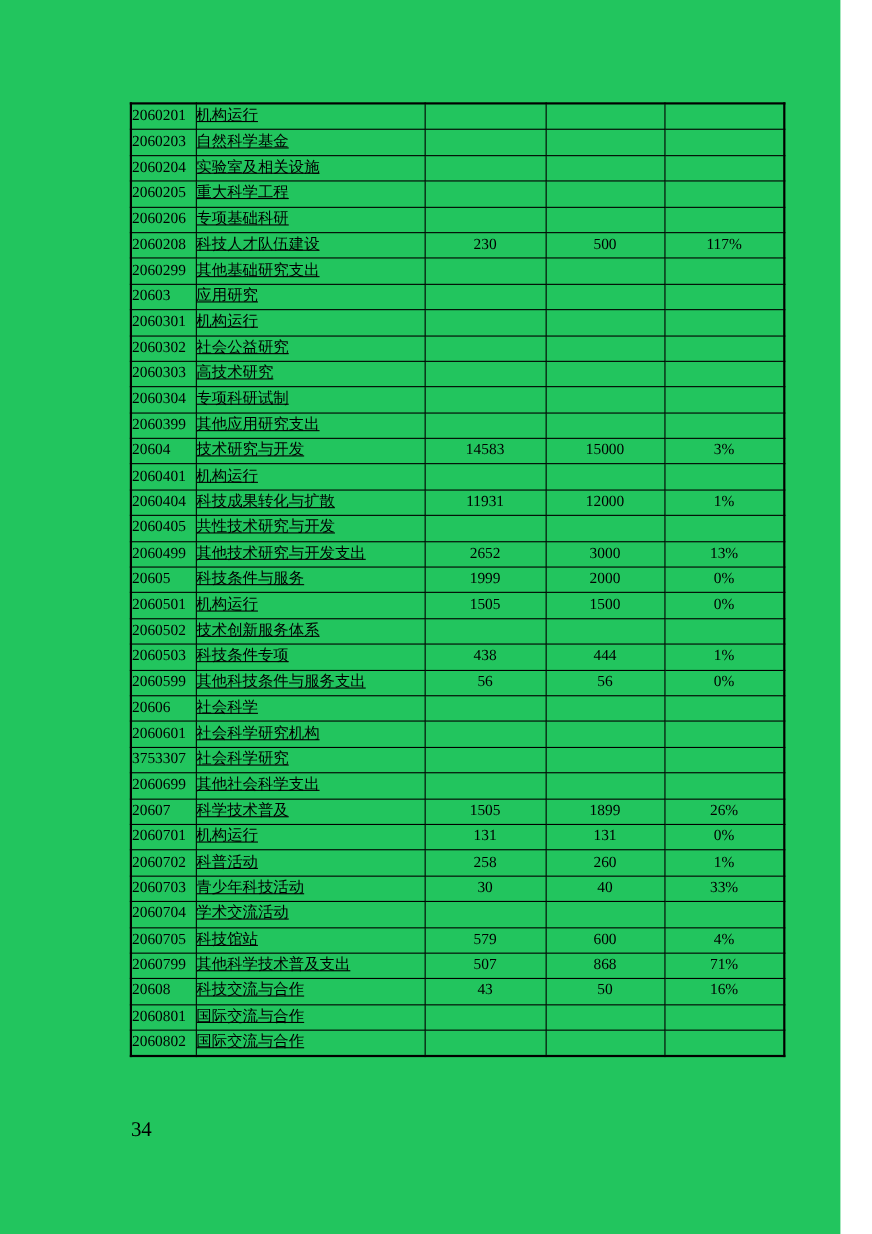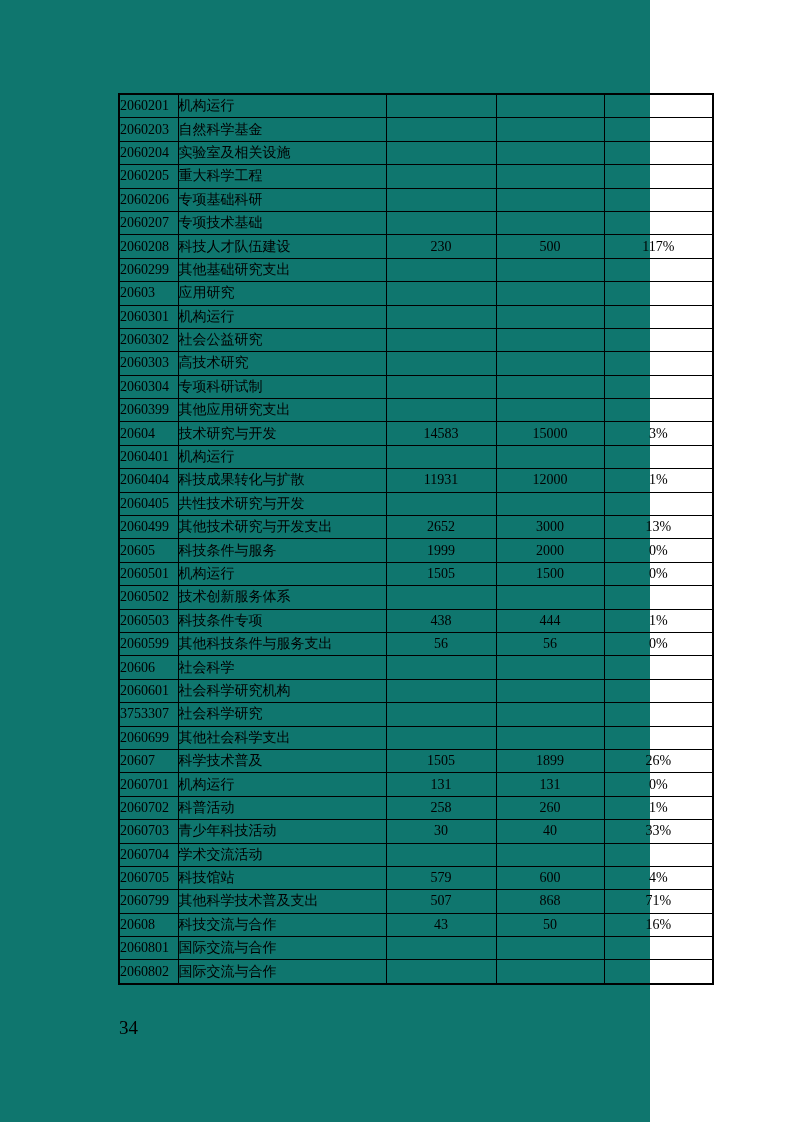--- a/index.html
+++ b/index.html
@@ -10,23 +10,23 @@
   body {
     width: 793px;
     height: 1122px;
     font-family: "Liberation Serif", "DejaVu Serif", serif;
     color: #000000;
     position: relative;
     overflow: hidden;
   }
   .page {
     position: relative;
-    width: 650px;
+    width: 764px;
     height: 1122px;
-    background: #0f766e;
+    background: #22c55e;
   }
   table.budget {
     position: absolute;
     left: 118px;
     top: 93px;
     width: 594px;
     border-collapse: collapse;
     table-layout: fixed;
     border: 2px solid #000000;
   }
@@ -40,20 +40,21 @@
     overflow: hidden;
     vertical-align: middle;
   }
   td.col-code {
     text-align: left;
     padding-left: 3px;
   }
   td.col-name {
     text-align: left;
     padding-left: 9px;
+    text-decoration: underline;
   }
   td.col-num {
     text-align: center;
   }
   .page-number {
     position: absolute;
     left: 119px;
     top: 1018px;
     font-size: 19px;
     line-height: 1;
@@ -103,27 +104,20 @@
           <td class="col-num"></td>
         </tr>
         <tr>
           <td class="col-code">2060206</td>
           <td class="col-name">专项基础科研</td>
           <td class="col-num"></td>
           <td class="col-num"></td>
           <td class="col-num"></td>
         </tr>
         <tr>
-          <td class="col-code">2060207</td>
-          <td class="col-name">专项技术基础</td>
-          <td class="col-num"></td>
-          <td class="col-num"></td>
-          <td class="col-num"></td>
-        </tr>
-        <tr>
           <td class="col-code">2060208</td>
           <td class="col-name">科技人才队伍建设</td>
           <td class="col-num">230</td>
           <td class="col-num">500</td>
           <td class="col-num">117%</td>
         </tr>
         <tr>
           <td class="col-code">2060299</td>
           <td class="col-name">其他基础研究支出</td>
           <td class="col-num"></td>

